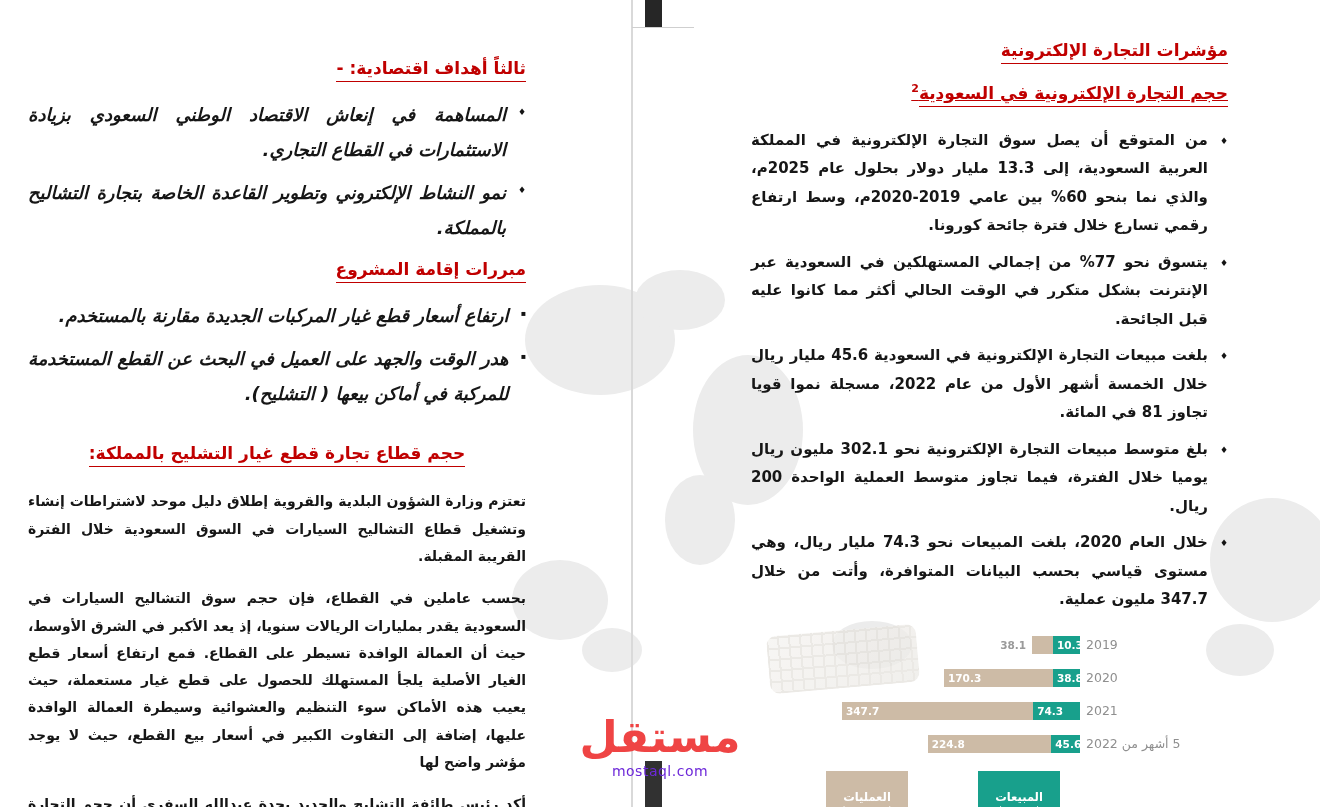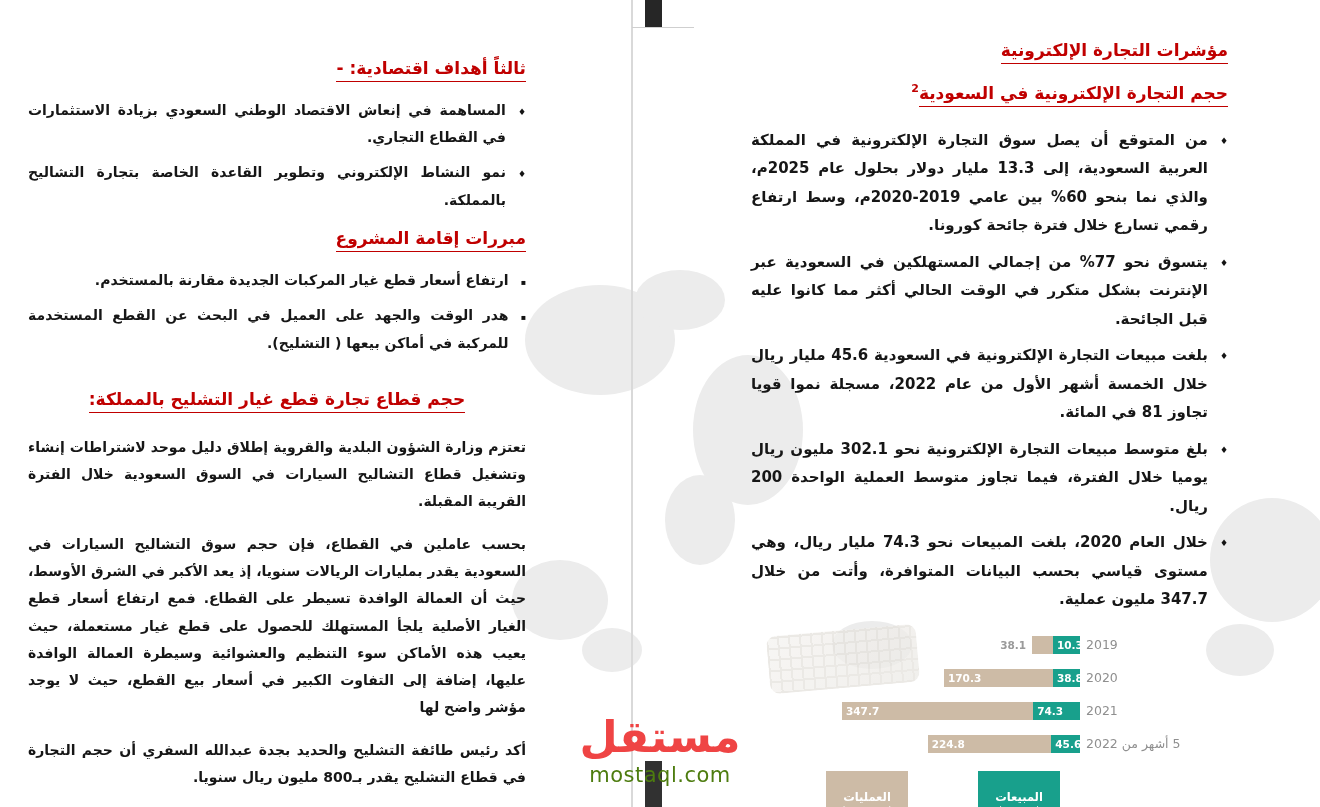--- a/index.html
+++ b/index.html
@@ -21,21 +21,21 @@
   h2 .u{border-bottom:1.6px solid #c00000;padding-bottom:3px;}
   h2 sup{font-size:11px;}
   .center{text-align:center;}
 
   .bullets{margin:0 0 8px 0;}
   .bullet{display:flex;gap:12px;margin-bottom:8px;}
   .bm{flex:0 0 auto;font-size:9px;line-height:1;padding-top:11px;color:#141414;}
   .bm-sq{font-size:8px;padding-top:12px;}
   .btext{flex:1 1 auto;font-weight:bold;text-align:justify;}
   .page-right .btext{font-size:15px;line-height:1.9;}
-  .page-left  .btext{font-size:14px;line-height:1.95;}
+  .page-left  .btext{font-size:18px;line-height:1.95;font-style:italic;}
   .para{font-size:14px;font-weight:bold;line-height:1.95;text-align:justify;margin-bottom:15px;}
   .sec3{margin-top:28px;margin-bottom:20px;}
   .sec2{margin-top:10px;}
   .footnote{font-size:11px;font-weight:bold;margin-top:10px;}
 
   
   .chart{position:relative;width:420px;margin:22px 20px 0 auto;}
   .card-art{
     position:absolute;right:290px;top:-6px;width:150px;height:58px;transform:rotate(-5deg);
     opacity:.75;border-radius:10px;z-index:0;
@@ -51,21 +51,21 @@
   .cout{color:#9a9a9a;font-size:10.5px;font-weight:bold;margin:0 6px;direction:ltr;}
   .legend{display:flex;gap:34px;margin:18px 148px 0 0;position:relative;z-index:1;}
   .lg-box{width:74px;padding:19px 4px;border-radius:0;text-align:center;color:#ffffff;}
   .lg-name{font-size:11.5px;font-weight:bold;line-height:1.3;}
   .lg-unit{font-size:8.5px;line-height:1.3;text-align:center;}
   .chart-caption{color:#a6a6a6;font-size:10px;margin:8px 160px 0 0;width:130px;text-align:center;}
 
   
   .watermark{position:absolute;left:552px;top:712px;width:216px;text-align:center;z-index:5;pointer-events:none;direction:rtl;}
   .wm-ar{font-size:44px;font-weight:bold;color:#ef4444;line-height:1.15;}
-  .wm-en{font-size:21px;color:#4d7c0f;letter-spacing:.5px;direction:ltr;}
+  .wm-en{font-size:14px;color:#6d28d9;letter-spacing:.5px;direction:ltr;}
 </style>
 </head>
 <body>
 
 <svg class="map-bg" width="1320" height="807" viewBox="0 0 1320 807">
   <g fill="#ececec">
     <ellipse cx="600" cy="340" rx="75" ry="55"></ellipse>
     <ellipse cx="680" cy="300" rx="45" ry="30"></ellipse>
     <ellipse cx="748" cy="430" rx="55" ry="75"></ellipse>
     <ellipse cx="700" cy="520" rx="35" ry="45"></ellipse>
@@ -108,21 +108,21 @@
 
   <p class="para">تعتزم وزارة الشؤون البلدية والقروية إطلاق دليل موحد لاشتراطات إنشاء وتشغيل قطاع التشاليح السيارات في السوق السعودية خلال الفترة القريبة المقبلة.</p>
   <p class="para">بحسب عاملين في القطاع، فإن حجم سوق التشاليح السيارات في السعودية يقدر بمليارات الريالات سنويا، إذ يعد الأكبر في الشرق الأوسط، حيث أن العمالة الوافدة تسيطر على القطاع. فمع ارتفاع أسعار قطع الغيار الأصلية يلجأ المستهلك للحصول على قطع غيار مستعملة، حيث يعيب هذه الأماكن سوء التنظيم والعشوائية وسيطرة العمالة الوافدة عليها، إضافة إلى التفاوت الكبير في أسعار بيع القطع، حيث لا يوجد مؤشر واضح لها</p>
   <p class="para">أكد رئيس طائفة التشليح والحديد بجدة عبدالله السفري أن حجم التجارة في قطاع التشليح يقدر بـ800 مليون ريال سنويا.</p>
 
   <div class="footnote">1.</div>
 </div>
 
 <div class="page page-right">
   <h2><span class="u">مؤشرات التجارة الإلكترونية</span></h2>
-  <h2 style="margin-bottom:18px;"><span class="u">حجم التجارة الإلكترونية في السعودية</span><sup>2</sup></h2>
+  <h2 style="margin-bottom:18px;text-decoration:underline;"><span class="u">حجم التجارة الإلكترونية في السعودية</span><sup>2</sup></h2>
 
   <div class="bullets">
     <div class="bullet">
       <span class="bm">♦</span>
       <span class="btext">من المتوقع أن يصل سوق التجارة الإلكترونية في المملكة العربية السعودية، إلى 13.3 مليار دولار بحلول عام 2025م، والذي نما بنحو 60% بين عامي 2019-2020م، وسط ارتفاع رقمي تسارع خلال فترة جائحة كورونا.</span>
     </div>
     <div class="bullet">
       <span class="bm">♦</span>
       <span class="btext">يتسوق نحو 77% من إجمالي المستهلكين في السعودية عبر الإنترنت بشكل متكرر في الوقت الحالي أكثر مما كانوا عليه قبل الجائحة.</span>
     </div>

